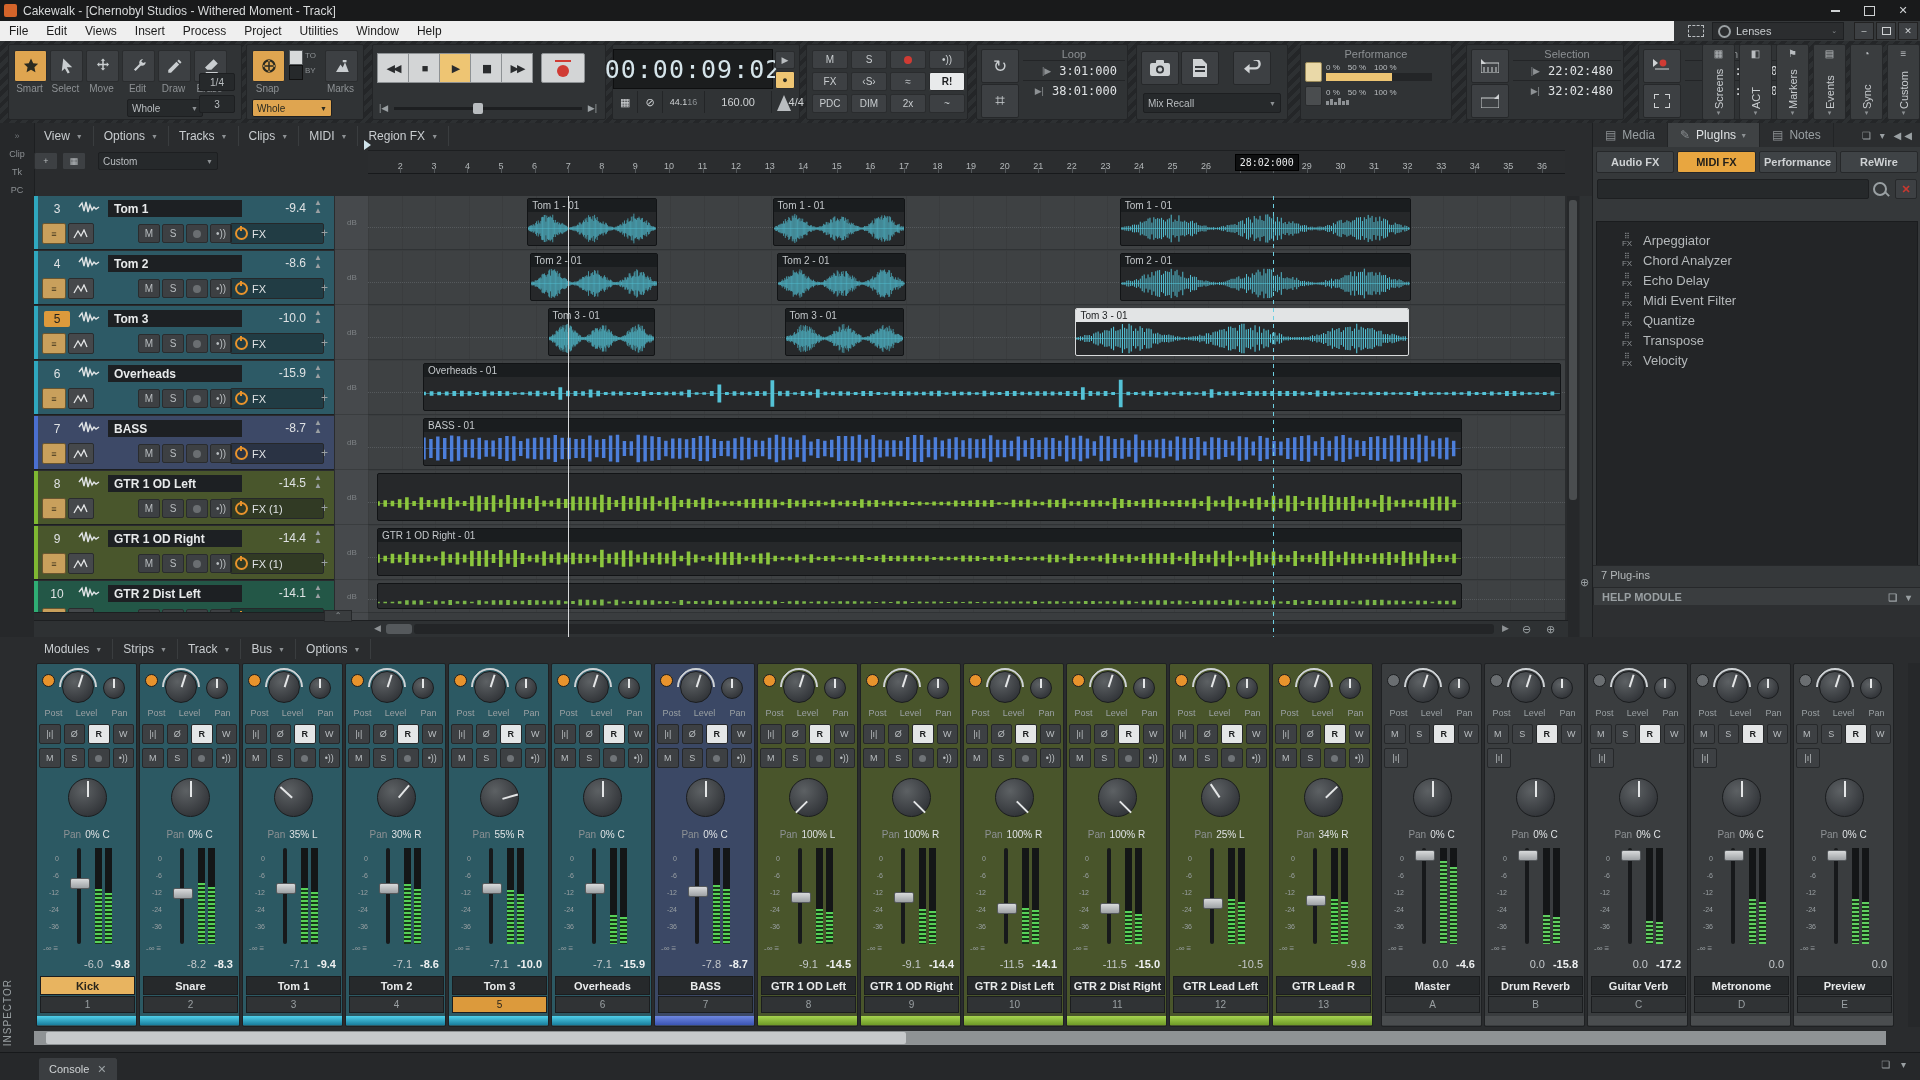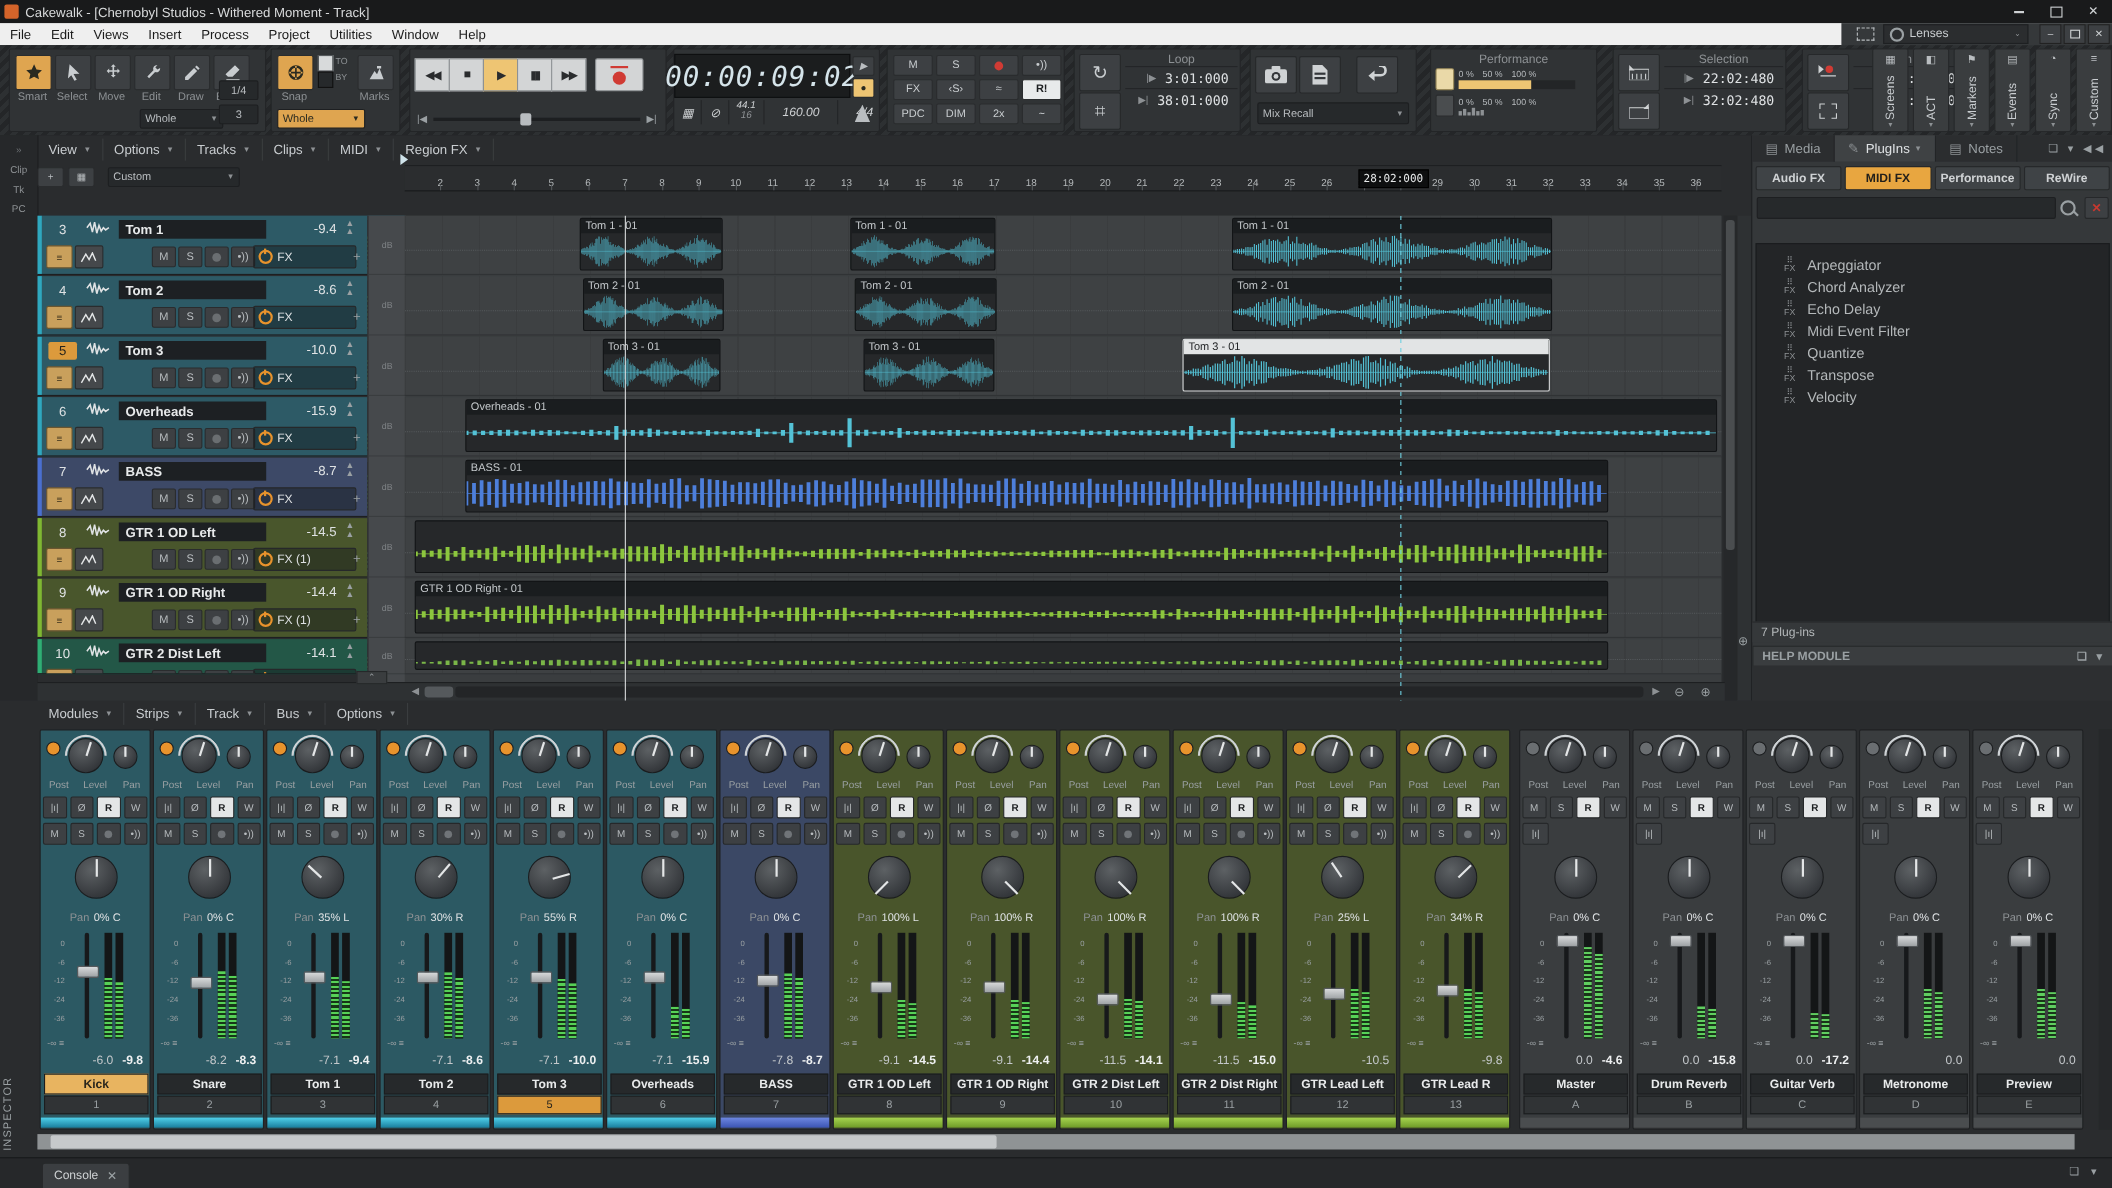--- a/index.html
+++ b/index.html
@@ -316,28 +316,28 @@
           <span class="recdot"></span>
         </div>
         <div style="position: absolute; left: 6px; top: 56px; width: 218px; height: 14px; display: flex; align-items: center; color: rgb(154, 160, 163); font-size: 9px;">
           <span>|◀</span>
           <div style="flex:1;height:3px;background:#1d1f21;margin:0 6px;position:relative;">
             <div style="position:absolute;left:42%;top:-4px;width:10px;height:11px;background:#b9bdc0;border-radius:2px;"></div>
           </div>
           <span>▶|</span>
         </div>
       </div>
-      <div class="tmod" style="left: 612px; width: 186px; font-style: italic;">
+      <div class="tmod" style="left: 612px; width: 186px;">
         <div class="timebox">
           <span class="timebig mono">00:00:09:02</span>
         </div>
         <div class="subrow">
           <span class="subcell" style="border-left:none;">▦</span>
           <span class="subcell">⊘</span>
-          <span class="subcell" style="flex-direction:column;line-height:9px;font-size:9px;">
+          <span class="subcell" style="flex-direction:row;line-height:9px;font-size:9px;">
             <span>44.1</span>
             <span class="dim">16</span>
           </span>
           <span class="subcell" style="width:52px;justify-content:center;">160.00</span>
           <span class="subcell" style="width:34px;justify-content:center;">4/4</span>
         </div>
         <div class="gridbtn" style="left: 162px; top: 6px; width: 18px; height: 16px;">▶</div>
         <div class="gridbtn on" style="left: 162px; top: 26px; width: 18px; height: 16px;">●</div>
         <div style="position: absolute; left: 164px; top: 50px; width: 14px; height: 16px; background: rgb(185, 189, 192); clip-path: polygon(50% 0px, 100% 100%, 0px 100%);"></div>
       </div>

